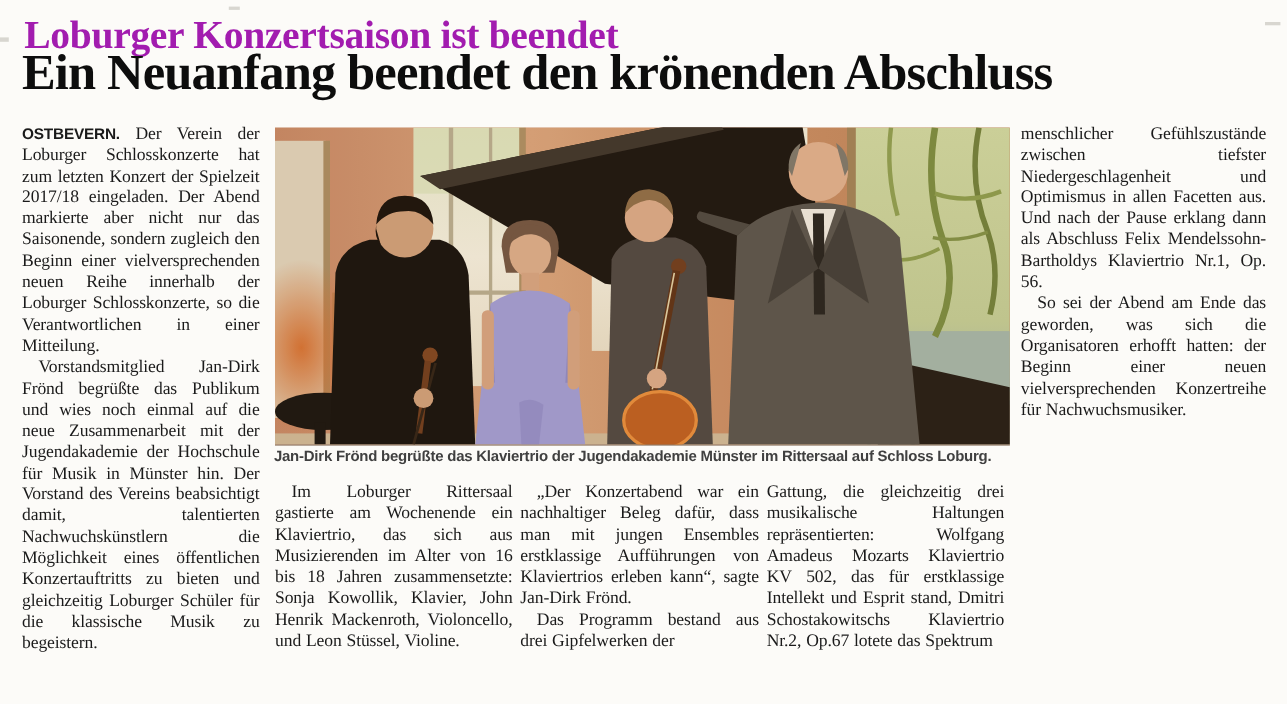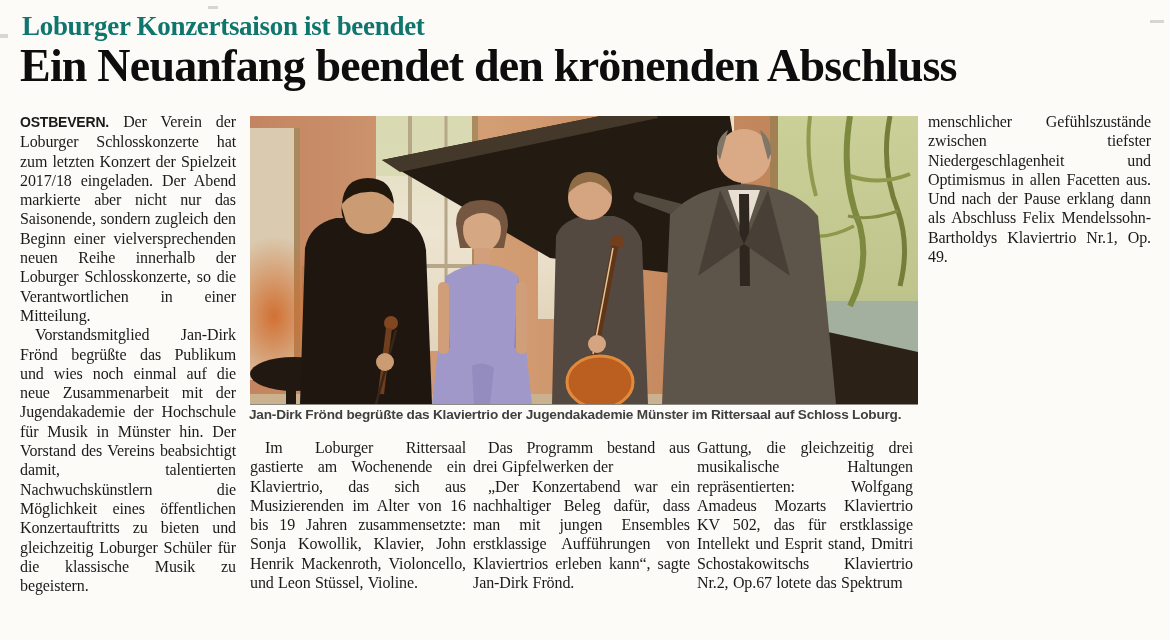--- a/index.html
+++ b/index.html
@@ -3,21 +3,21 @@
 <meta charset="utf-8">
 <style>
   html, body { margin:0; padding:0; }
   body {
     width:1170px; height:640px; position:relative; overflow:hidden;
     background:#fcfbf8; color:#1a1a1a;
     font-family:"Liberation Serif", serif;
   }
   .kicker {
     position:absolute; left:22px; top:11px;
-    font-size:27px; font-weight:700; letter-spacing:-0.3px; color:#0f766e;
+    font-size:36px; font-weight:700; letter-spacing:-0.3px; color:#a21caf;
     white-space:nowrap;
   }
   .headline {
     position:absolute; left:20px; top:39px; margin:0;
     font-size:46px; font-weight:700; letter-spacing:-0.8px; color:#0d0d0d;
     white-space:nowrap;
   }
   .col {
     position:absolute; width:216px;
     font-size:16px; line-height:19.3px; text-align:justify;
@@ -190,31 +190,32 @@
       <path d="M420 98 L388 86 Q380 82 386 76 L432 88 Z" fill="#4a463f"></path>
     </g>
 
     <rect x="0" y="0" width="668" height="288" fill="#ff9a55" opacity="0.05"></rect>
   </svg>
 </figure>
 
 <div class="caption">Jan-Dirk Frönd begrüßte das Klaviertrio der Jugendakademie Münster im Rittersaal auf Schloss Loburg.</div>
 
 <div class="col" id="col2">
-  <p class="indent">Im Loburger Rittersaal gastierte am Wochenende ein Klaviertrio, das sich aus Musizierenden im Alter von 16 bis 19 Jahren zusammensetzte: Sonja Kowollik, Klavier, John Henrik Mackenroth, Violoncello, und Leon Stüssel, Violine.</p>
+  <p class="indent">Im Loburger Rittersaal gastierte am Wochenende ein Klaviertrio, das sich aus Musizierenden im Alter von 16 bis 18 Jahren zusammensetzte: Sonja Kowollik, Klavier, John Henrik Mackenroth, Violoncello, und Leon Stüssel, Violine.</p>
 </div>
 
 <div class="col" id="col3">
+  <p class="indent">„Der Konzertabend war ein nachhaltiger Beleg dafür, dass man mit jungen Ensembles erstklassige Aufführungen von Klaviertrios erleben kann“, sagte Jan-Dirk Frönd.</p>
   <p class="indent">Das Programm bestand aus drei Gipfelwerken der</p>
-  <p class="indent">„Der Konzertabend war ein nachhaltiger Beleg dafür, dass man mit jungen Ensembles erstklassige Aufführungen von Klaviertrios erleben kann“, sagte Jan-Dirk Frönd.</p>
 </div>
 
 <div class="col" id="col4">
   <p>Gattung, die gleichzeitig drei musikalische Haltungen repräsentierten: Wolfgang Amadeus Mozarts Klaviertrio KV 502, das für erstklassige Intellekt und Esprit stand, Dmitri Schostakowitschs Klaviertrio Nr.2, Op.67 lotete das Spektrum</p>
 </div>
 
 <div class="col" id="col5">
-  <p>menschlicher Gefühlszustände zwischen tiefster Niedergeschlagenheit und Optimismus in allen Facetten aus. Und nach der Pause erklang dann als Abschluss Felix Mendelssohn-Bartholdys Klaviertrio Nr.1, Op. 49.</p>
+  <p>menschlicher Gefühlszustände zwischen tiefster Niedergeschlagenheit und Optimismus in allen Facetten aus. Und nach der Pause erklang dann als Abschluss Felix Mendelssohn-Bartholdys Klaviertrio Nr.1, Op. 56.</p>
+  <p class="indent">So sei der Abend am Ende das geworden, was sich die Organisatoren erhofft hatten: der Beginn einer neuen vielversprechenden Konzertreihe für Nachwuchsmusiker.</p>
 </div>
 
 <div class="scan-speck" style="left:0;top:34px;width:8px;height:4px;"></div>
 <div class="scan-speck" style="left:208px;top:6px;width:10px;height:3px;"></div>
 <div class="scan-speck" style="left:1150px;top:20px;width:14px;height:3px;"></div>
 
 </body></html>

